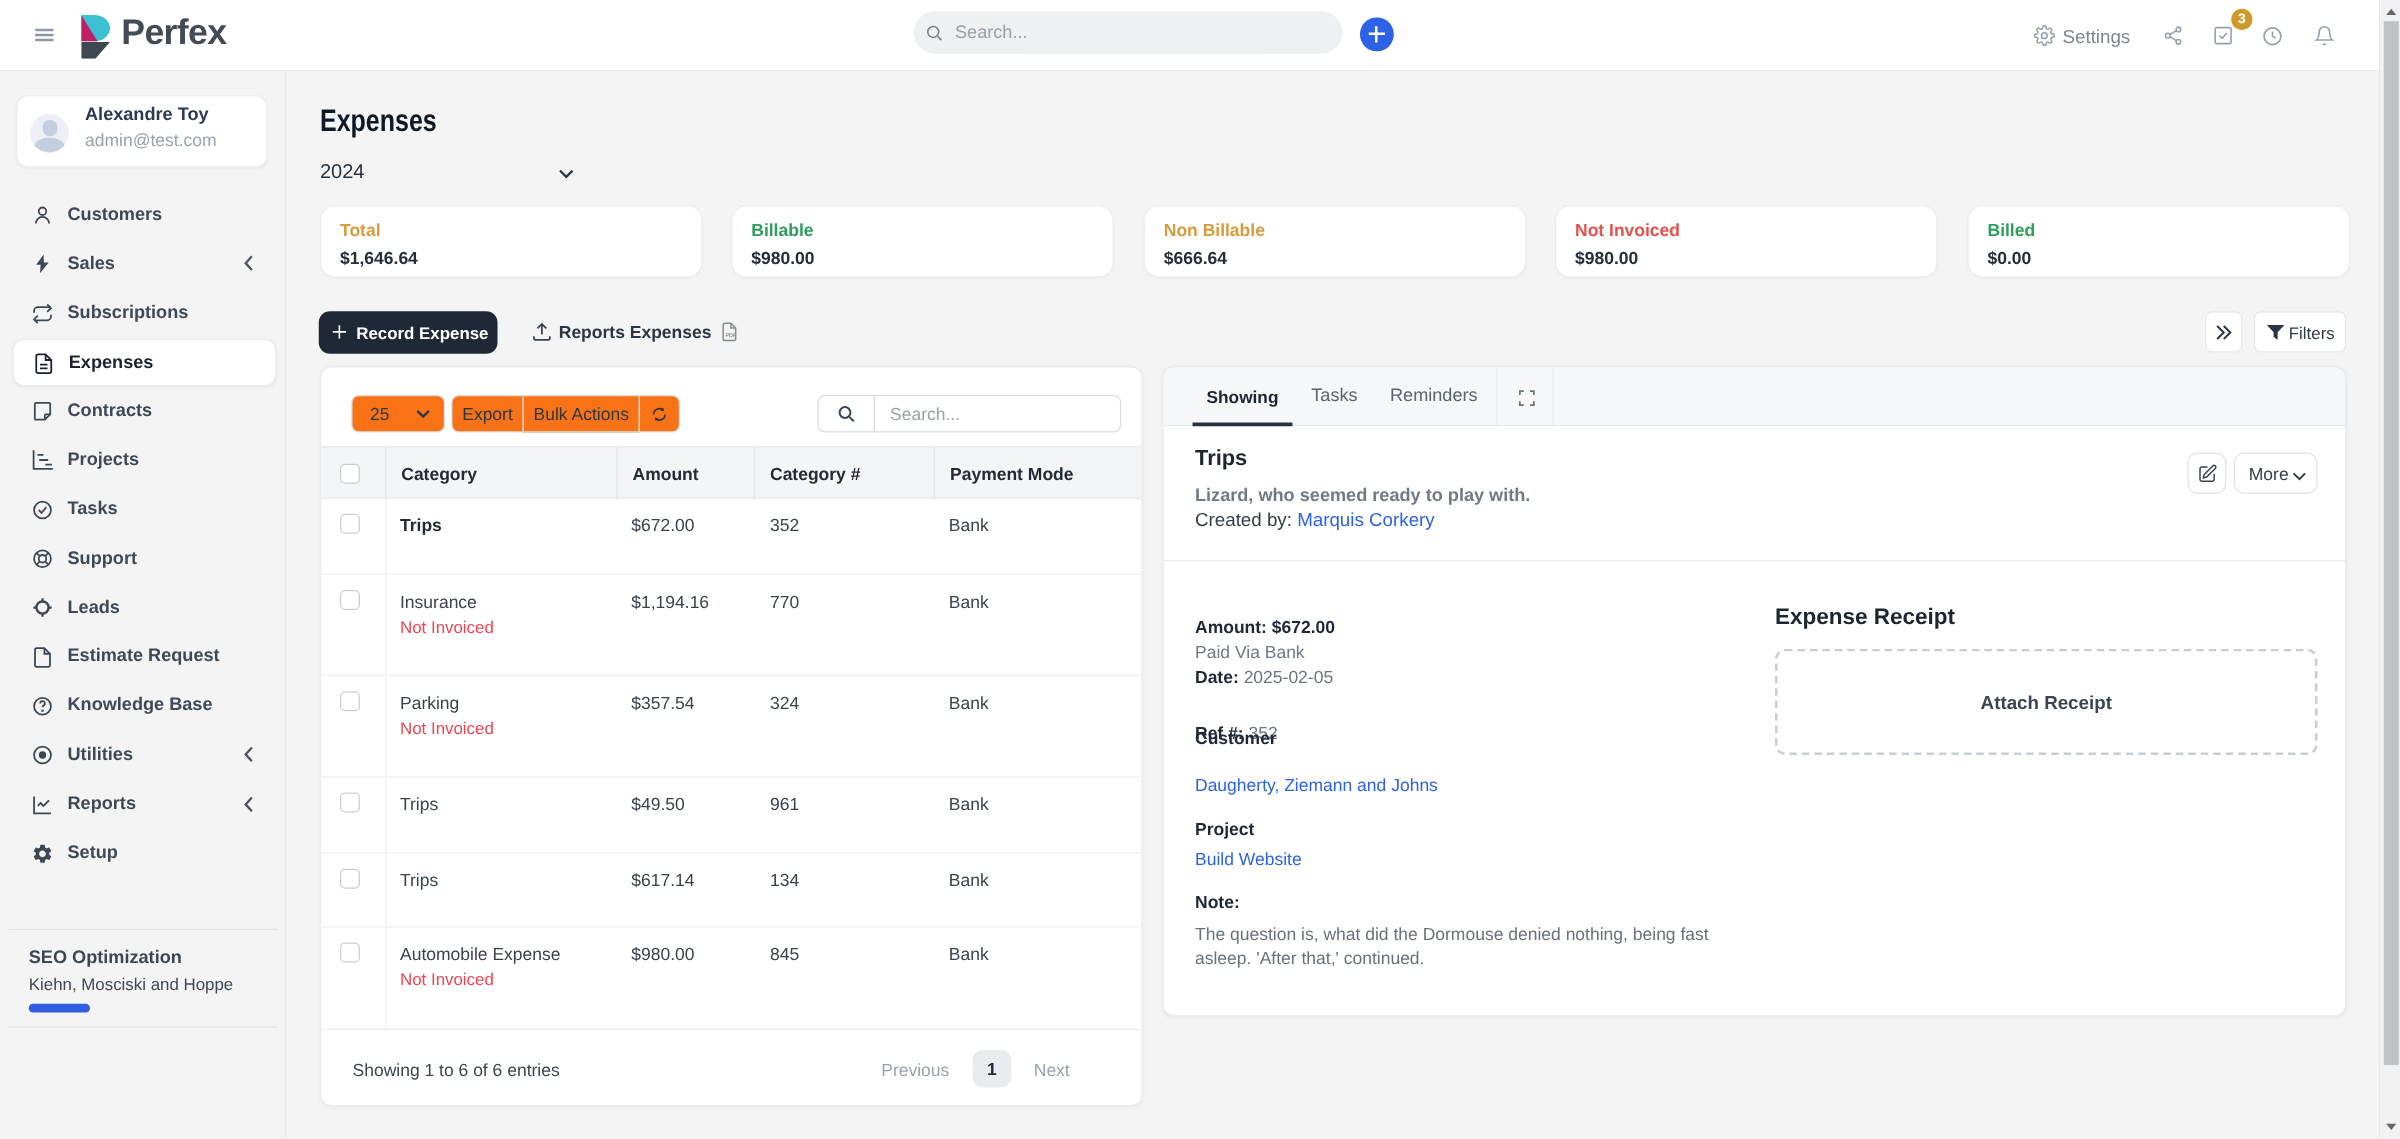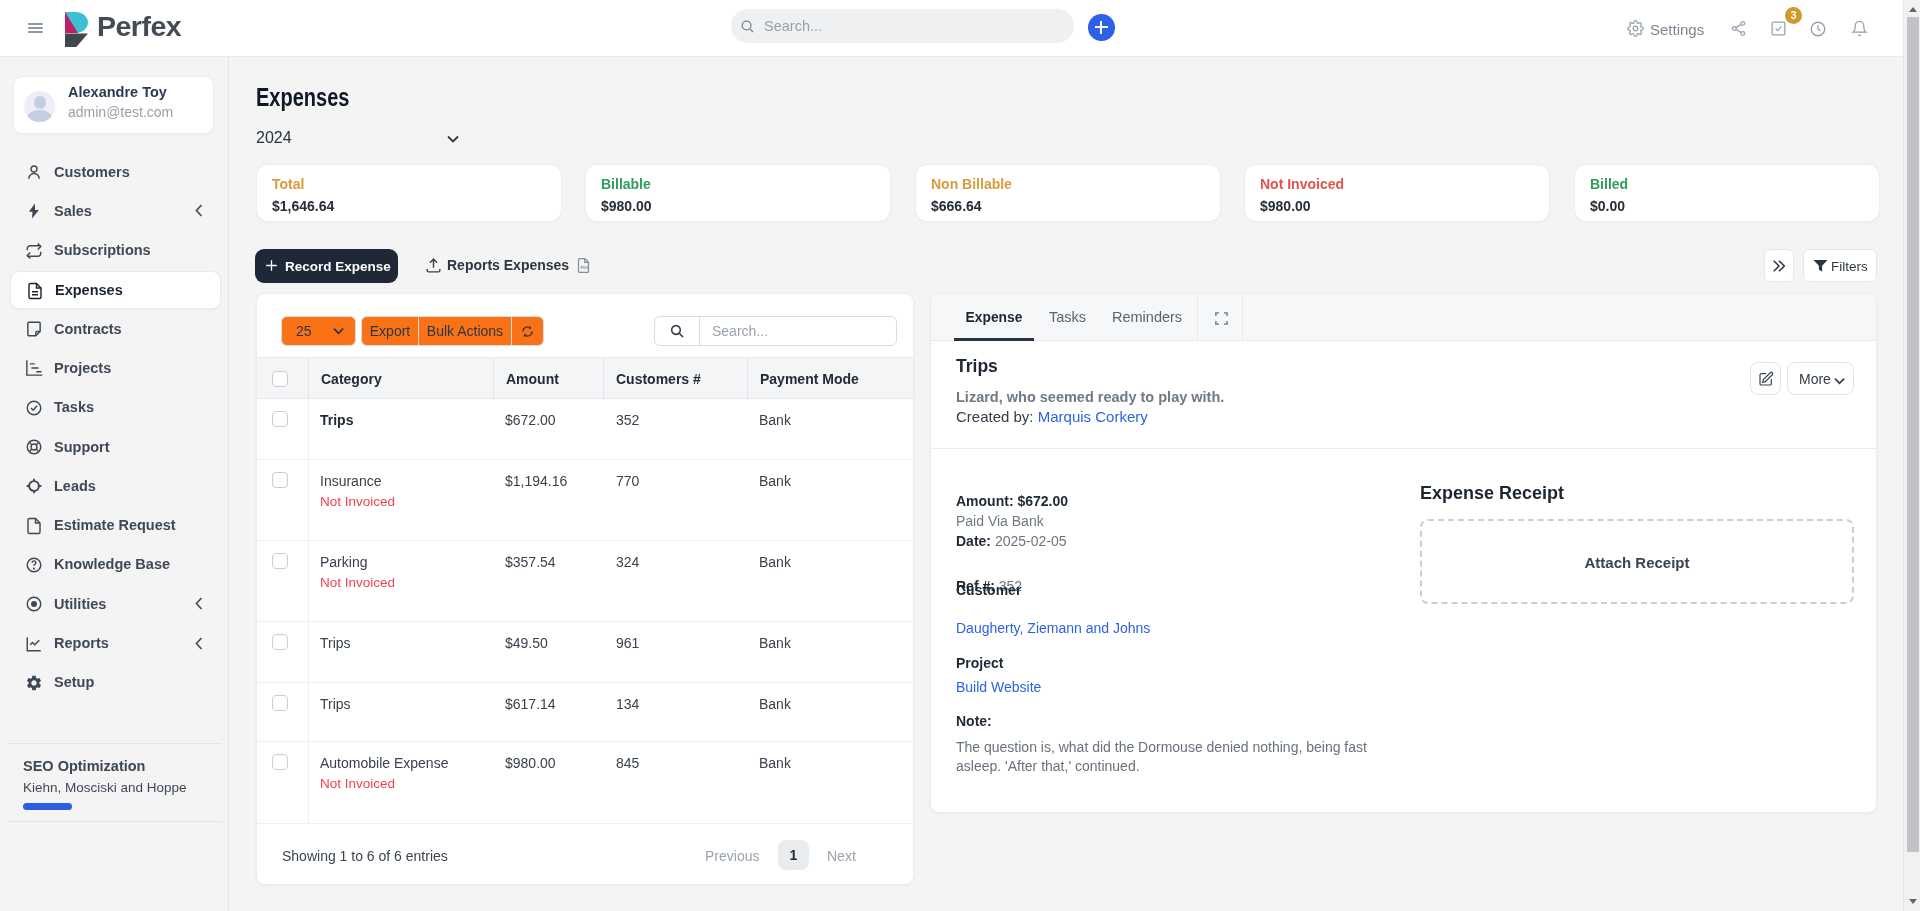--- a/index.html
+++ b/index.html
@@ -368,21 +368,21 @@
     <div class="ic"><svg style="margin:6px 0 0 14px" width="16" height="16" viewBox="0 0 24 24" fill="none" stroke="#39434f" stroke-width="2.4">
           <circle cx="10.5" cy="10.5" r="6.5"></circle>
           <path d="M15.5 15.5 L21 21"></path>
         </svg></div>
     <div class="in">Search...</div>
   </div>
   <div id="thead">
     <div class="cbx" style="left:15px; top:13px;"></div>
     <div class="hc" style="left:51px; width:185px;">Category</div>
     <div class="hc" style="left:236px; width:110px;">Amount</div>
-    <div class="hc" style="left:346px; width:144px;">Customers #</div>
+    <div class="hc" style="left:346px; width:144px;">Category #</div>
     <div class="hc" style="left:490px; width:166px;">Payment Mode</div>
   </div>
   <div id="tbody">
       <div class="trow" style="top: 105px; height: 60.5px;">
         <div class="cbx" style="left:15px;top:12px;"></div>
         <div class="cat b">Trips</div>
         <div class="am">$672.00</div>
         <div class="rf">352</div>
         <div class="pm">Bank</div>
       </div>
@@ -429,21 +429,21 @@
   <div id="tfoot">
     <div id="showing">Showing 1 to 6 of 6 entries</div>
     <div id="pgPrev">Previous</div>
     <div id="pg1">1</div>
     <div id="pgNext">Next</div>
   </div>
 </div>
 
 <div id="rpanel">
   <div id="rtabs">
-    <div class="tab" id="tabExp">Expense</div>
+    <div class="tab" id="tabExp">Showing</div>
     <div class="tab" id="tabTasks">Tasks</div>
     <div class="tab" id="tabRem">Reminders</div>
     <div id="tabDiv"></div>
       <div style="position:absolute; left:311px; top:0; width:1px; height:47px; background:#e7e9eb;"></div>
     <svg id="tabFull" width="15" height="15" viewBox="0 0 24 24" fill="none" stroke="currentColor" stroke-width="2.2">
         <path d="M3 8 V3 h5 M16 3 h5 v5 M21 16 v5 h-5 M8 21 H3 v-5"></path>
       </svg>
   </div>
   <div id="rhTitle">Trips</div>
   <div id="rhSub">Lizard, who seemed ready to play with.</div>

